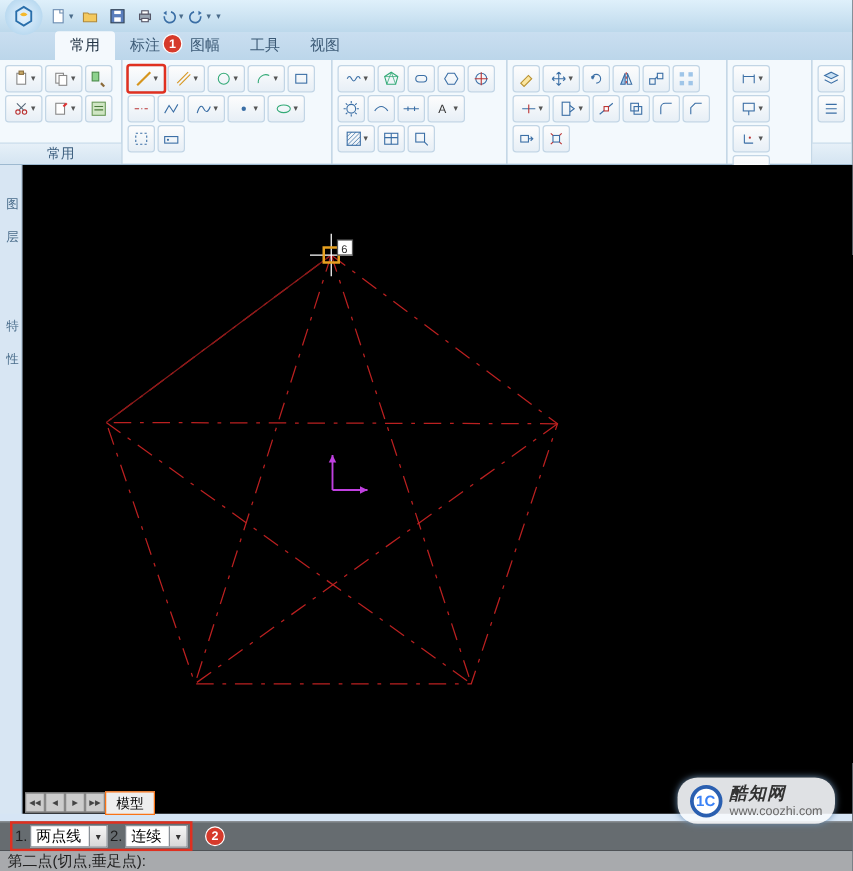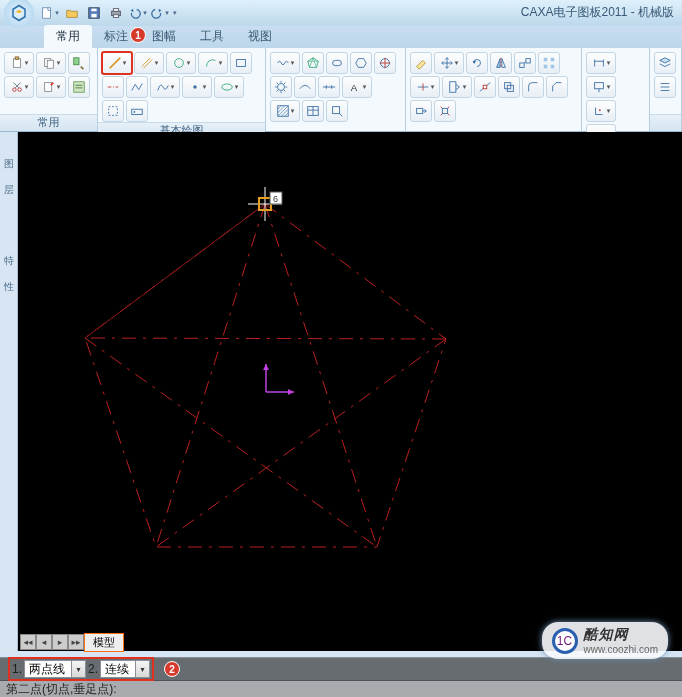--- a/index.html
+++ b/index.html
@@ -108,21 +108,20 @@
       </div>
     <div class="qat-btn">
         <svg viewBox="0 0 16 16">
           <path d="M6 4 A5 5 0 1 0 12 8" fill="none" stroke="#3a6ea5" stroke-width="1.5"></path>
           <path d="M10 3l3 2-3 2z" fill="#3a6ea5"></path>
         </svg>
         <span class="mini-tri">▾</span>
       </div>
     <span class="mini-tri">▾</span>
   </div>
-  <div class="title-text">CAXA电子图板2011 - 机械版</div>
 </div>
 
 <div class="tabs">
   <div class="tab active"><span>常用</span></div>
   <div class="tab"><span>标注</span><span class="tab-badge">1</span></div>
   <div class="tab"><span>图幅</span></div>
   <div class="tab"><span>工具</span></div>
   <div class="tab"><span>视图</span></div>
 </div>
 
@@ -241,21 +240,20 @@
             <rect x="3" y="3" width="10" height="10" fill="none" stroke="#3a6ea5" stroke-dasharray="2"></rect>
           </svg>
         </div>
       <div class="rbtn">
           <svg viewBox="0 0 16 16">
             <rect x="2" y="6" width="12" height="6" fill="none" stroke="#3a6ea5"></rect>
             <circle cx="5" cy="9" r="1" fill="#3a6ea5"></circle>
           </svg>
         </div>
     </div>
-    <div class="panel-title">基本绘图</div>
   </div>
 
   <div class="panel" style="width:140px">
     <div class="panel-body">
       <div class="rbtn dd">
           <svg viewBox="0 0 16 16">
             <path d="M2 8 Q4 4 6 8 T10 8 T14 8" fill="none" stroke="#3a6ea5"></path>
           </svg>
           <span class="arr">▾</span>
         </div>
@@ -543,19 +541,19 @@
   </div>
   <div class="badge2">2</div>
 </div>
 
 <div class="status">
   <span>第二点(切点,垂足点):</span>
 </div>
 
 <div class="watermark">
   <div class="wm-logo">
-    <span style="font-weight:normal;font-size:12px;color:#701a75">1C</span>
+    <span style="font-weight:bold;font-size:12px;color:#3b82f6">1C</span>
   </div>
   <div>
     <div class="wm-text"><b>酷知网</b></div>
     <div style="font-size:10px;color:#666">www.coozhi.com</div>
   </div>
 </div>
 
 </body></html>

